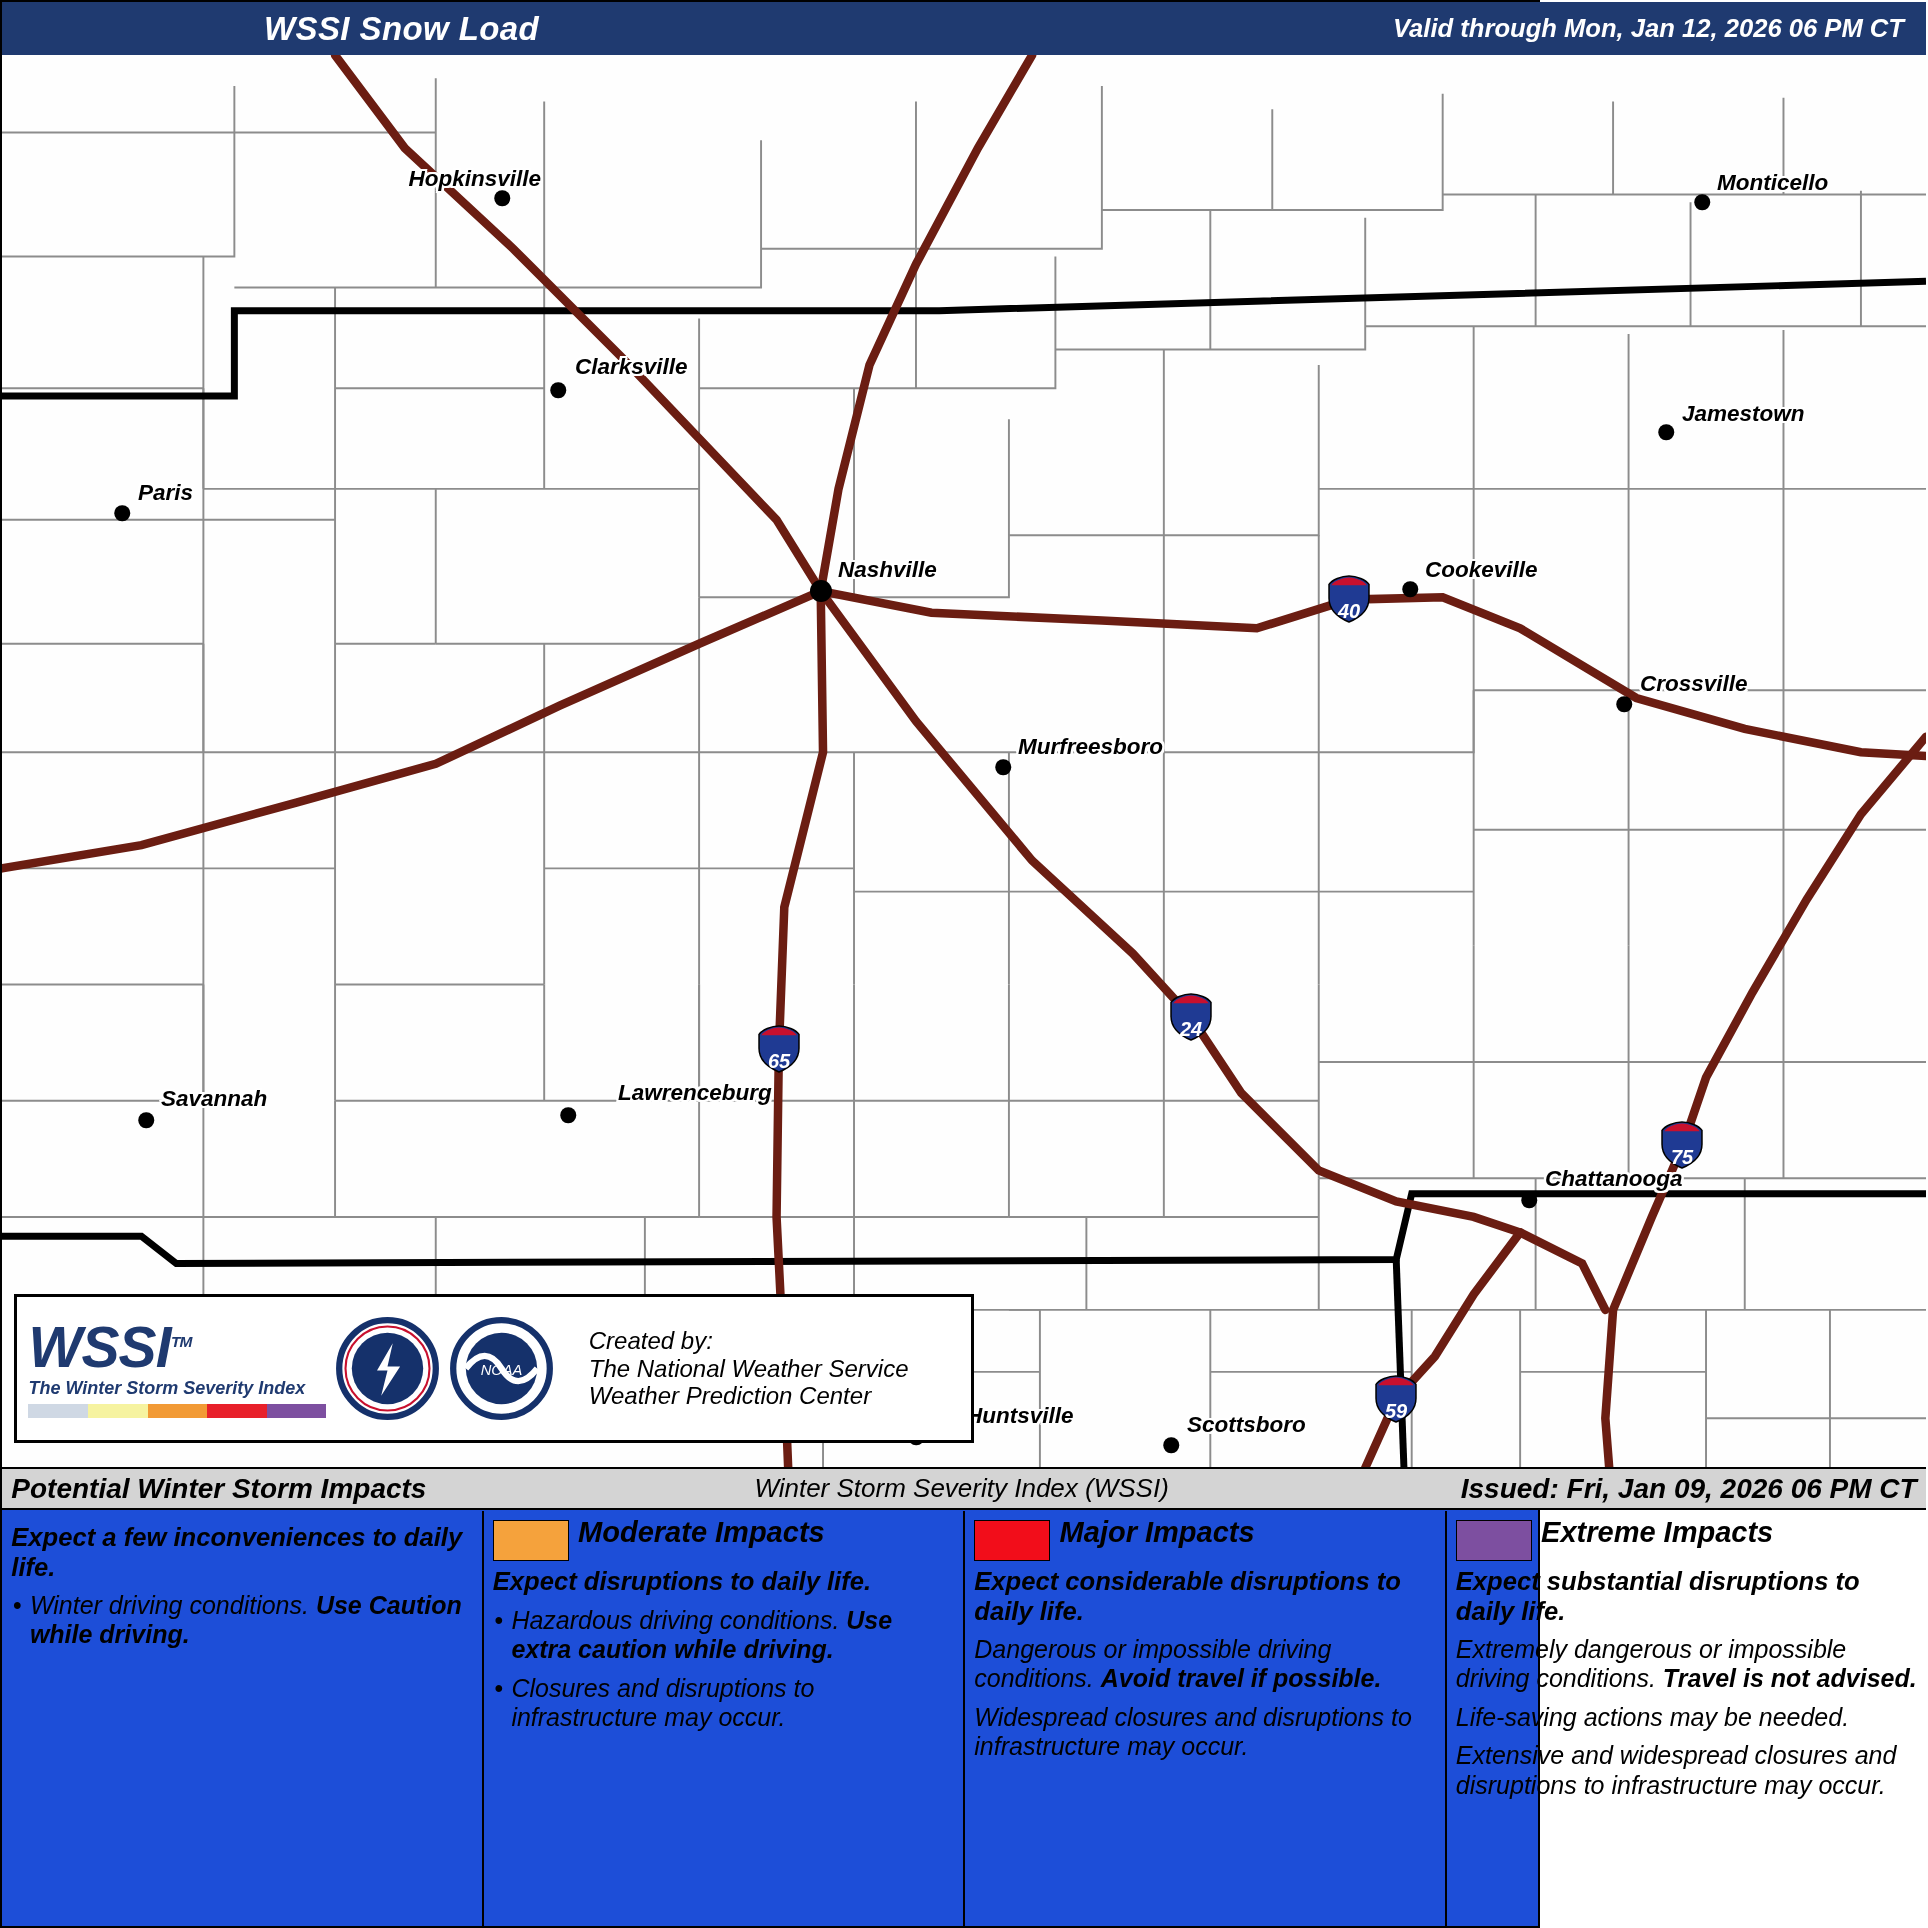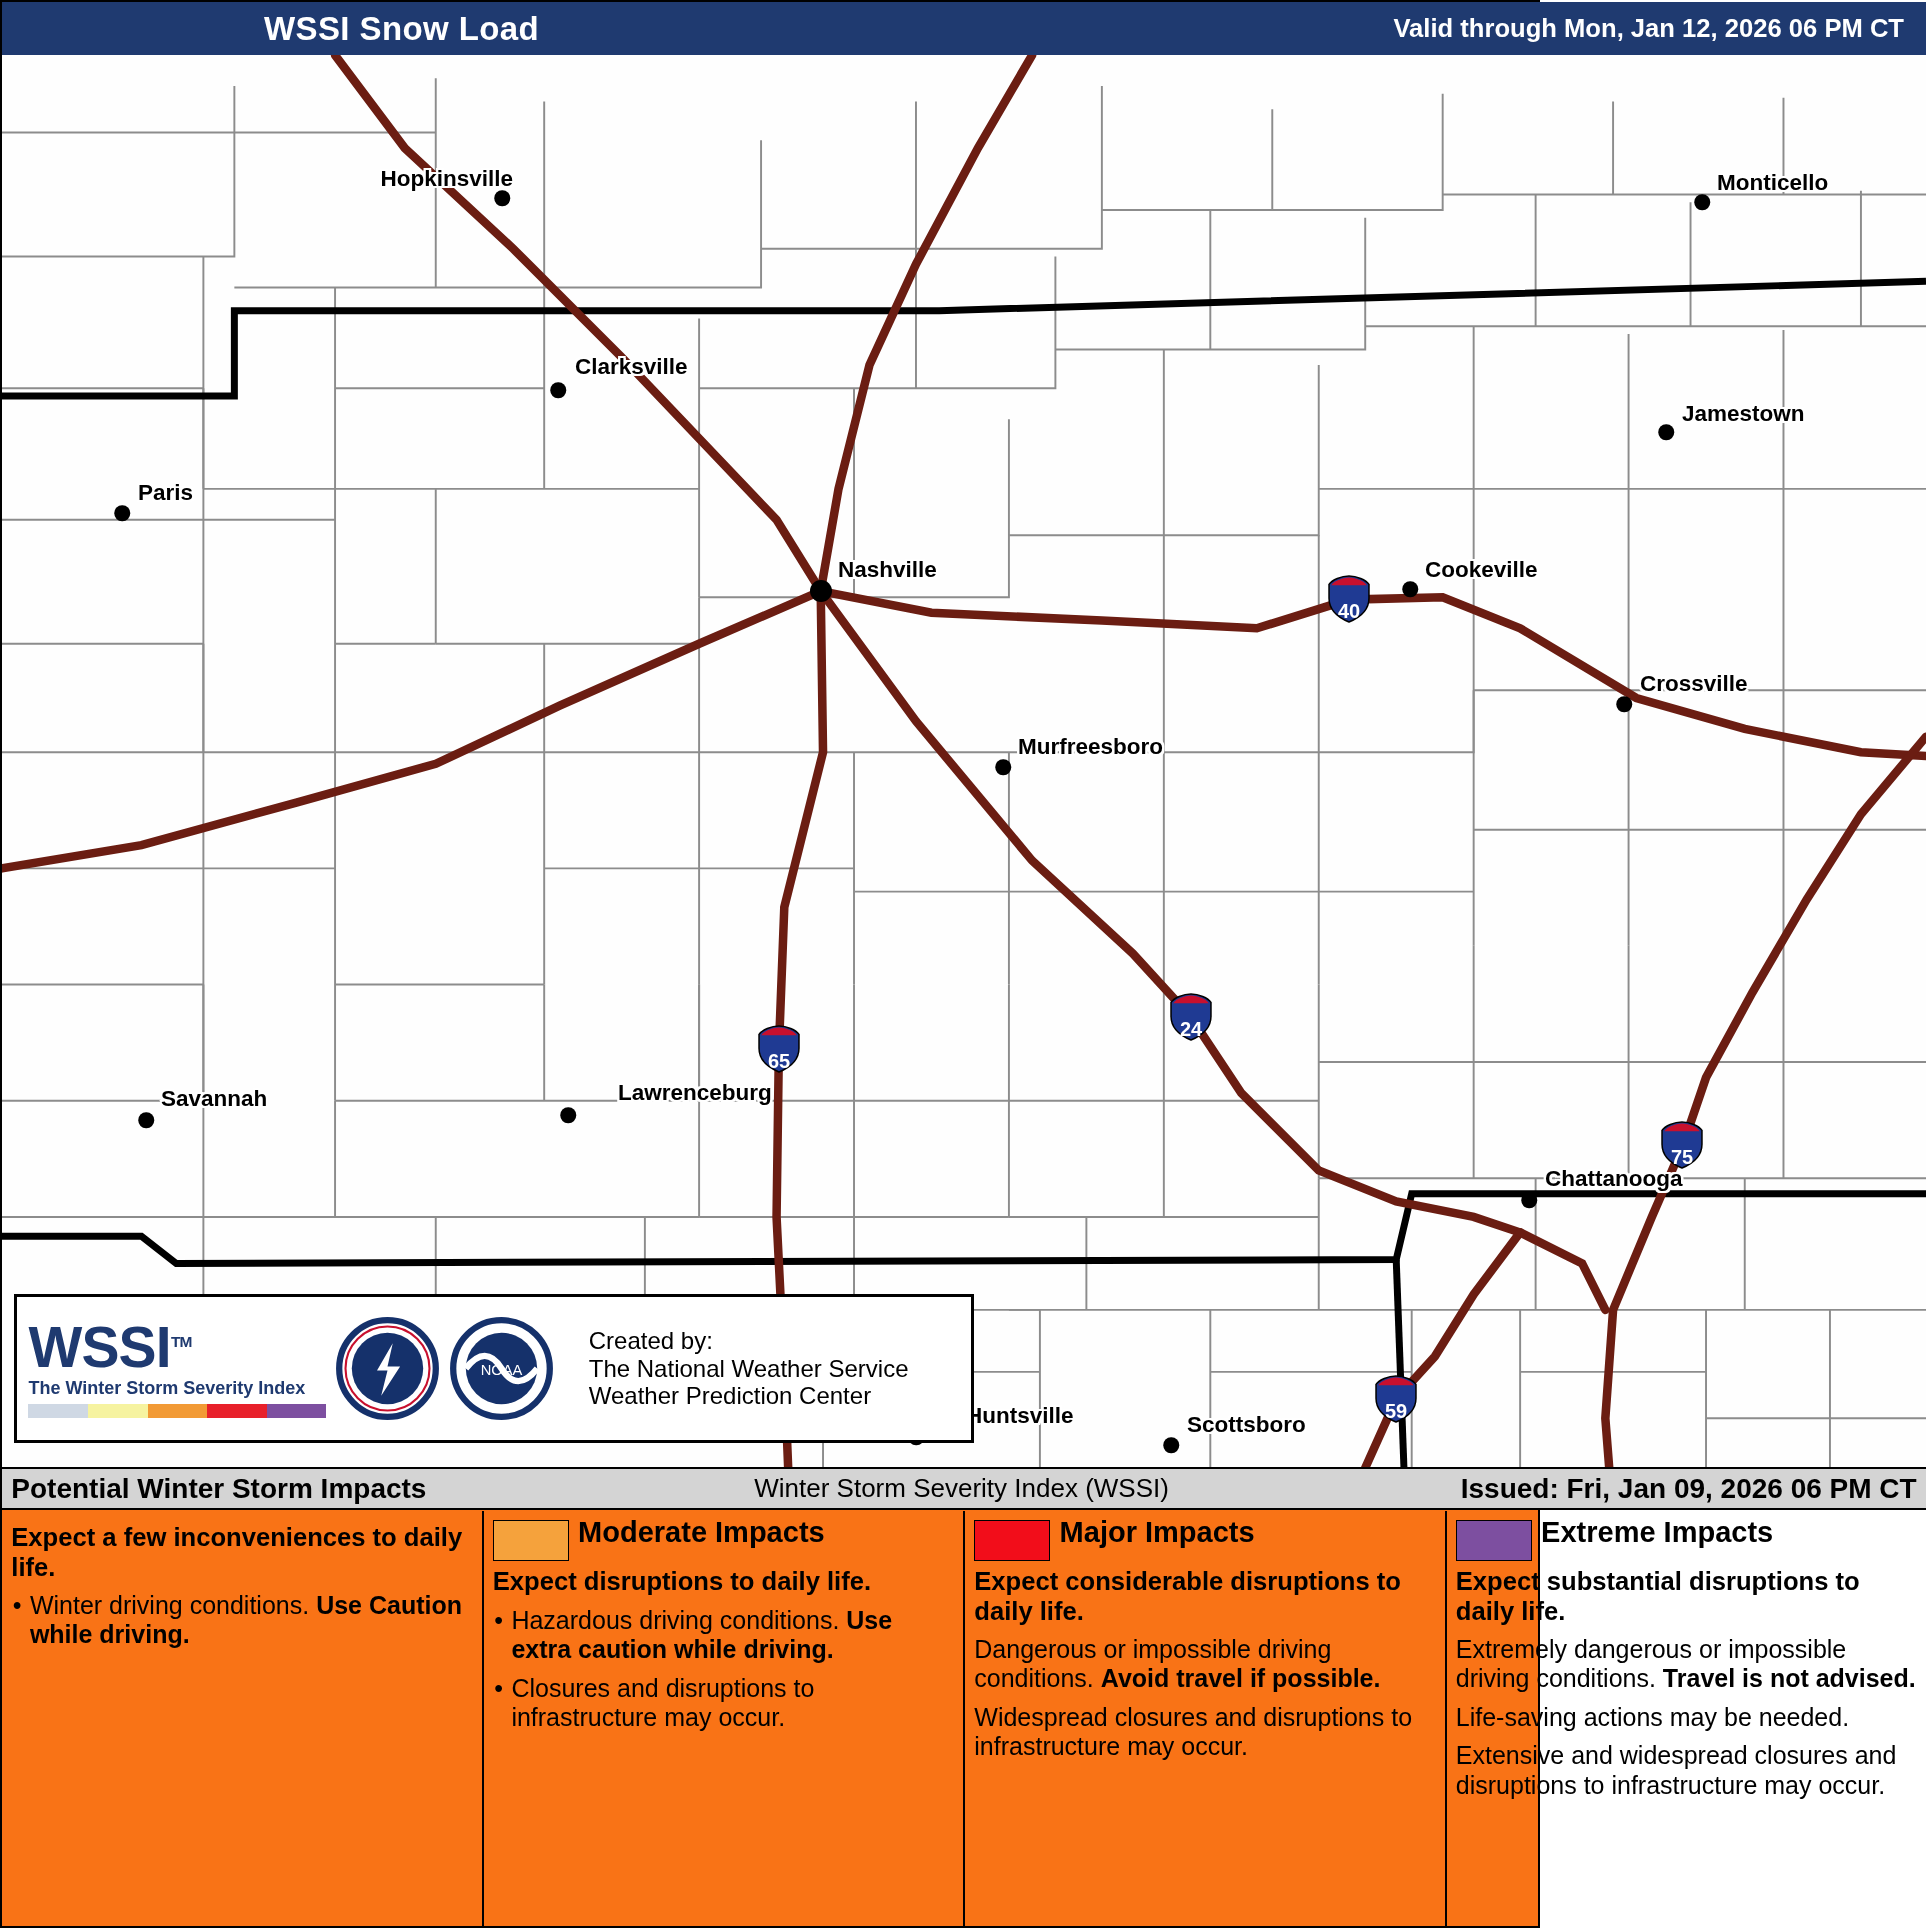--- a/index.html
+++ b/index.html
@@ -12,21 +12,22 @@
     height: 1928px;
     font-family: "Liberation Sans", sans-serif;
     overflow: hidden;
   }
   .page {
     position: relative;
     width: 1540px;
     height: 1928px;
     box-sizing: border-box;
     border: 2.3px solid #000;
-    background: #f97316;
+    background: #1d4ed8;
+    font-style: italic;
   }
 
   
   .header {
     position: absolute;
     left: 0; top: 0;
     width: 1924px;
     height: 53px;
     background: #1f3a70;
     color: #ffffff;
@@ -298,21 +299,21 @@
         <path d="M1057 692 L 1060 900 L 1010 1100 L 1003 1283 L 1000 1500 L 1010 1700 L 1015 1824"></path>
         <path d="M1057 692 L 1180 860 L 1330 1040 L 1460 1160 L 1535 1242 L 1600 1340 L 1700 1440 L 1800 1480 L 1900 1500 L 1960 1520"></path>
         <path d="M2484 880 L 2400 980 L 2330 1090 L 2260 1210 L 2200 1320 L 2170 1408 L 2130 1500 L 2080 1620 L 2070 1760 L 2075 1824"></path>
         <path d="M1960 1520 L 1900 1600 L 1850 1680 L 1800 1735 L 1760 1824"></path>
         <path d="M1960 1520 L 2040 1560 L 2070 1620"></path>
       </g>
     </svg>
 
     <div id="city-layer">
         <div class="city-dot" style="left: 500px; top: 143px;"></div>
-        <div class="city-label" style="top: 124px; left: 0px; width: 511px; text-align: right;">Hopkinsville</div>
+        <div class="city-label" style="top: 124px; left: 0px; width: 511px; text-align: right; padding-left: 28px;">Hopkinsville</div>
         <div class="city-dot" style="left: 1700px; top: 147px;"></div>
         <div class="city-label" style="top: 128px; left: 1715px;">Monticello</div>
         <div class="city-dot" style="left: 556px; top: 335px;"></div>
         <div class="city-label" style="top: 312px; left: 573px;">Clarksville</div>
         <div class="city-dot" style="left: 1664px; top: 377px;"></div>
         <div class="city-label" style="top: 359px; left: 1680px;">Jamestown</div>
         <div class="city-dot" style="left: 120px; top: 458px;"></div>
         <div class="city-label" style="top: 438px; left: 136px;">Paris</div>
         <div class="city-dot big" style="left: 819px; top: 536px;"></div>
         <div class="city-label" style="top: 515px; left: 836px;">Nashville</div>

